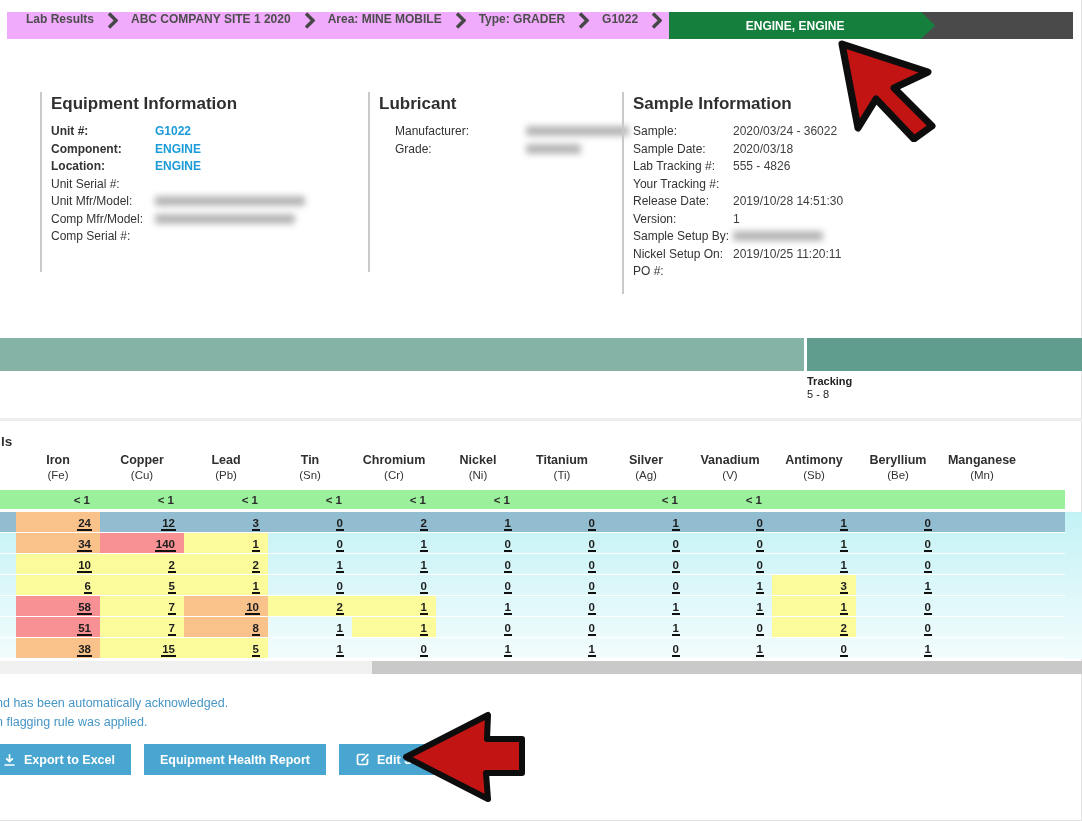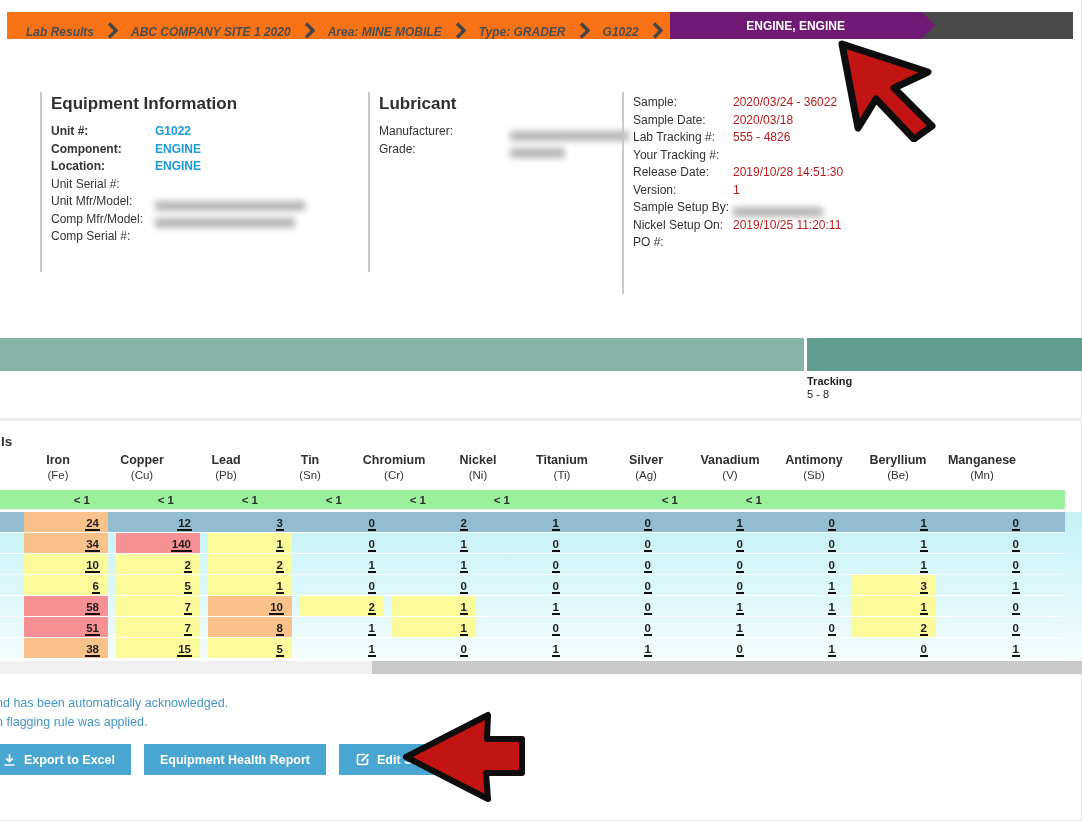--- a/index.html
+++ b/index.html
@@ -2,42 +2,42 @@
 <html><head>
 <meta charset="utf-8">
 <style>
   html,body{margin:0;padding:0;background:#fff;}
   body{font-family:"Liberation Sans",sans-serif;color:#333;}
   #screen{position:relative;width:1082px;height:821px;background:#fff;overflow:hidden;
           box-shadow:inset -1px -1px 0 #e3e3e3;}
 
   
   .bc-bar{position:absolute;left:7px;top:12px;width:1066px;height:27px;display:flex;align-items:stretch;background:#4a4a4a;}
-  .bc-light{display:flex;align-items:flex-end;background:#f97316;padding-left:13px;white-space:nowrap;font-style:italic;}
+  .bc-light{display:flex;align-items:flex-start;background:#f0abfc;padding-left:13px;white-space:nowrap;}
   .bc-item{font-size:12px;font-weight:bold;color:#4d4d4d;padding:0 6px;cursor:pointer;}
   .bc-chev{margin:0 7px;display:block;}
   .bc-active{position:relative;z-index:2;display:flex;align-items:center;justify-content:center;
-             width:252px;margin-right:-14px;background:#701a75;color:#fff;font-size:12px;font-weight:bold;
+             width:252px;margin-right:-14px;background:#15803d;color:#fff;font-size:12px;font-weight:bold;
              clip-path:polygon(0 0,calc(100% - 14px) 0,100% 50%,calc(100% - 14px) 100%,0 100%);
              padding-right:14px;cursor:pointer;}
   .bc-fill{flex:1;background:#4a4a4a;}
 
   
   .panel{position:absolute;top:92px;border-left:2px solid #c9c9c9;padding:2px 0 0 9px;}
   .panel h3{margin:0 0 9px 0;font-size:17px;color:#2f2f2f;}
-  .p-row{display:flex;font-size:12px;line-height:17.5px;color:#333;align-items:flex-end;}
+  .p-row{display:flex;font-size:12px;line-height:17.5px;color:#333;}
   .p-label{flex:none;}
-  .p-val{color:#b91c1c;}
+  .p-val{color:#404040;}
   .p-val.link{color:#1b9bd8;font-weight:bold;}
   .blur-blob{display:inline-block;height:10px;margin-top:3px;background:#b6b6b6;border-radius:2px;filter:blur(3px);}
   #panel-equipment{left:40px;min-height:178px;width:300px;}
   #panel-equipment .p-label{width:104px;}
   #panel-equipment .p-row.hl .p-label{font-weight:bold;}
   #panel-lubricant{left:368px;min-height:178px;width:250px;}
-  #panel-lubricant .p-label{width:131px;}
+  #panel-lubricant .p-label{width:131px;margin-left:16px;}
   #panel-sample{left:622px;min-height:200px;width:340px;}
   #panel-sample .p-label{width:100px;}
 
   
   .sev-bar{position:absolute;left:0;top:338px;width:1082px;height:33px;display:flex;}
   .sev-seg1{width:804px;background:#85b3a5;}
   .sev-gap{width:3px;background:#fff;}
   .sev-seg2{flex:1;background:#609d8e;}
   .sev-label{position:absolute;left:807px;top:375px;font-size:11px;color:#222;line-height:13px;}
   .sev-label .t1{font-weight:bold;}
@@ -50,21 +50,21 @@
   .t-row{display:flex;width:1065px;}
   .t-spacer{flex:none;width:16px;}
   .t-cell{flex:none;width:84px;box-sizing:border-box;}
   .t-filler{flex:1;}
   .t-head .t-cell{text-align:center;}
   .t-head .nm{font-size:12.5px;font-weight:bold;color:#2f2f2f;line-height:16px;}
   .t-head .sy{font-size:11.5px;color:#333;line-height:15px;}
   .t-limits{margin-top:7px;height:19px;background:#9bf19b;align-items:center;}
   .t-limits .t-cell{text-align:right;padding-right:10px;font-size:11.5px;font-weight:bold;color:#2d2d2d;}
   .t-body{margin-top:3px;background:linear-gradient(#c3f2f5,#f3fcfd);}
-  .t-body .t-row{height:20px;align-items:center;border-bottom:1px solid #fff;gap:8px;}
+  .t-body .t-row{height:20px;align-items:center;border-bottom:1px solid #fff;}
   .t-body .t-row.selected{background:#92bccf;}
   .t-cell.val{height:20px;line-height:20px;text-align:right;padding-right:8px;}
   .t-cell.f-orange{background:#f9c28b;}
   .t-cell.f-red{background:#f79194;}
   .t-cell.f-yellow{background:#fbfb9b;}
   .vlink{font-size:11.5px;font-weight:bold;color:#1d1d1d;border-bottom:2px solid #111;
          padding:0 1px 0 1px;cursor:pointer;text-decoration:none;}
   .h-scroll{position:relative;margin-top:2px;width:1082px;height:13px;background:#f0f0f0;}
   .h-thumb{position:absolute;left:372px;top:0;right:0;height:13px;background:#c9c9c9;cursor:pointer;}
 
@@ -156,20 +156,21 @@
           <span class="p-label">Manufacturer:</span>
           <span class="blur-blob" style="width: 130px;"></span>
         </div>
         <div class="p-row">
           <span class="p-label">Grade:</span>
           <span class="blur-blob" style="width: 55px;"></span>
         </div>
       </div>
   </div>
   <div class="panel" id="panel-sample">
+    <h3>Sample Information</h3>
     <div>
         <div class="p-row">
           <span class="p-label">Sample:</span>
           <span class="p-val">2020/03/24 - 36022</span>
         </div>
         <div class="p-row">
           <span class="p-label">Sample Date:</span>
           <span class="p-val">2020/03/18</span>
         </div>
         <div class="p-row">

